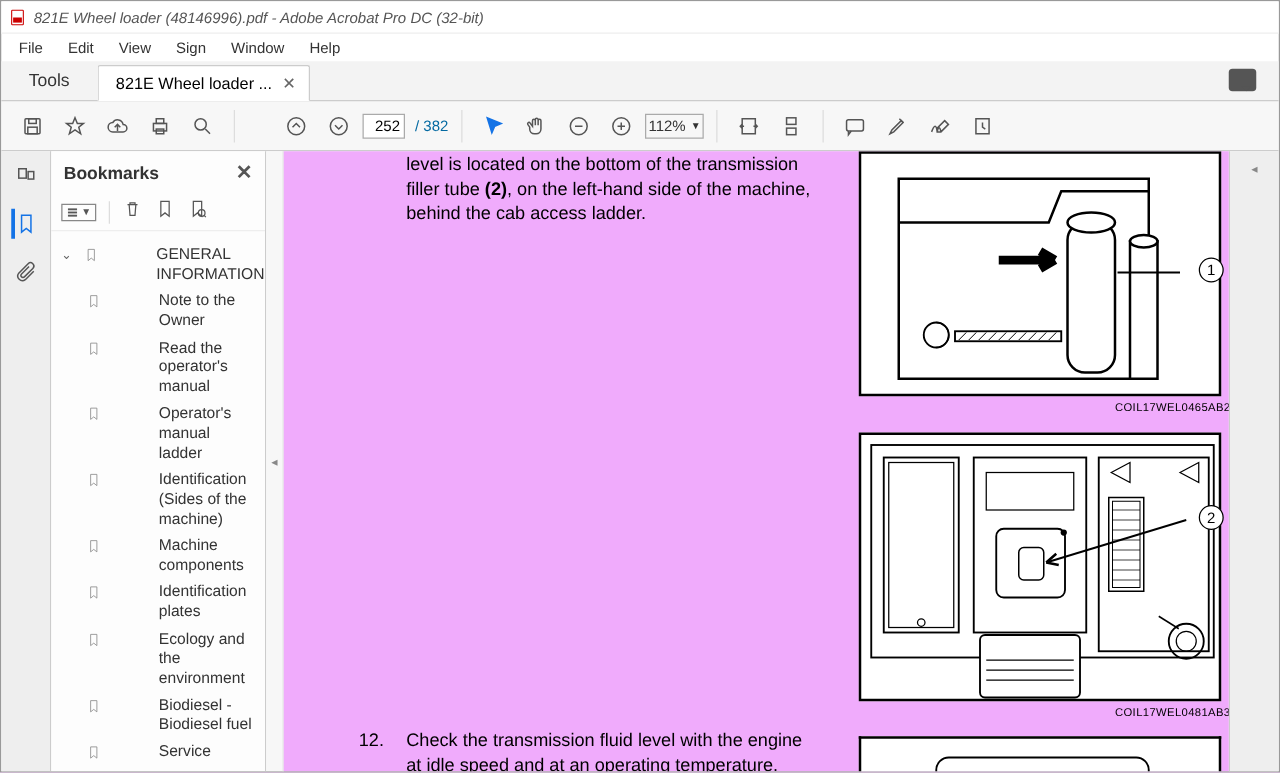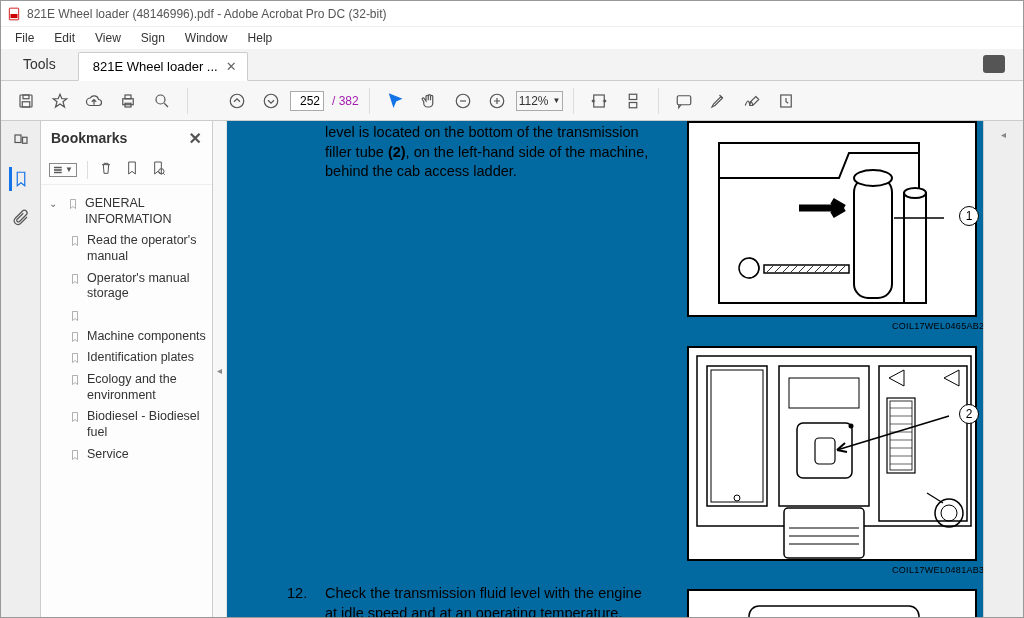--- a/index.html
+++ b/index.html
@@ -1,36 +1,36 @@
 <!DOCTYPE html>
 <html><head>
 <meta charset="utf-8">
 <style>
 * { margin: 0; padding: 0; box-sizing: border-box; font-family: "Segoe UI", Arial, sans-serif; }
 body { width: 1024px; height: 618px; overflow: hidden; background: #fff; border: 1px solid #999; }
 
-.titlebar { height: 26px; background: #fff; display: flex; align-items: center; padding: 0 6px; font-size: 12px; color: #555; border-bottom: 1px solid #eee;}
+.titlebar { height: 26px; background: #fff; display: flex; align-items: center; padding: 0 6px; font-size: 12px; color: #555; border-bottom: 1px solid #eee; font-style: italic;}
 .titlebar .pdf-icon { width: 14px; height: 14px; margin-right: 6px; }
 
 .menubar { height: 22px; display: flex; align-items: center; font-size: 12px; padding: 0 4px; color: #333;}
 .menubar span { padding: 2px 10px; cursor: default; text-align: center; }
 
 .tabbar { height: 32px; background: #f3f3f3; display: flex; align-items: flex-end; border-bottom: 1px solid #ccc; position: relative;}
 .tabbar .hometab, .tabbar .toolstab { padding: 8px 22px; font-size: 14px; color: #333; cursor: pointer;}
 .tabbar .doctab { background: #fff; border: 1px solid #ccc; border-bottom: 1px solid #fff; padding: 6px 10px 6px 14px; font-size: 13px; display: flex; align-items: center; gap: 8px; border-radius: 2px 2px 0 0; margin-bottom: -1px;}
 .tabbar .doctab .close { font-size: 13px; color: #666; }
 .tabbar .speech { position: absolute; right: 18px; top: 6px; width: 22px; height: 18px; background: #555; border-radius: 3px; }
 .tabbar .speech::after { content:""; position:absolute; bottom:-4px; right:4px; border:4px solid transparent; border-top-color:#555;}
 
 .toolbar { height: 40px; background: #f7f7f7; border-bottom: 1px solid #ccc; display: flex; align-items: center; padding: 0 10px; gap: 4px;}
 .toolbar .tbtn { width: 30px; height: 30px; display:flex; align-items:center; justify-content:center; color:#555; border-radius:3px;}
 .toolbar .tbtn svg { width: 18px; height: 18px; stroke: #555; fill: none; stroke-width: 1.6; }
 .toolbar .sep { width: 1px; height: 26px; background: #ddd; margin: 0 6px;}
 .toolbar .pageinput { width: 34px; height: 20px; border: 1px solid #aaa; font-size: 12px; text-align: right; padding-right: 3px;}
-.toolbar .pagetotal { font-size: 12px; color: #a21caf; margin-left: 4px;}
+.toolbar .pagetotal { font-size: 12px; color: #0369a1; margin-left: 4px;}
 .toolbar .zoomsel { font-size: 12px; color:#333; border:1px solid #aaa; height:20px; padding:0 2px; display:flex; align-items:center; gap:4px;}
 .toolbar .spacer { flex: 0 0 20px; }
 
 .workarea { display: flex; height: calc(618px - 26px - 22px - 32px - 40px); }
 
 .leftrail { width: 40px; background: #eee; border-right: 1px solid #ccc; display:flex; flex-direction:column; align-items:center; padding-top:8px; gap:14px;}
 .leftrail .railbtn { width:24px; height:24px; display:flex; align-items:center; justify-content:center;}
 .leftrail .railbtn.active { border-left: 3px solid #1473e6; padding-right:3px;}
 .leftrail svg { width:18px; height:18px; stroke:#555; fill:none; stroke-width:1.6;}
 .leftrail .railbtn.active svg { stroke:#1473e6; }
@@ -38,28 +38,28 @@
 .bmpanel { width: 172px; background: #fdfdfd; border-right: 1px solid #ccc; display:flex; flex-direction:column;}
 .bmpanel .bmhead { height: 34px; display:flex; align-items:center; justify-content:space-between; padding:0 10px; font-size:14px; color:#333;font-weight:bold;}
 .bmpanel .bmhead .closex { font-size:16px; color:#555;}
 .bmpanel .bmtoolbar { height: 30px; display:flex; align-items:center; gap:10px; padding:0 8px; border-bottom:1px solid #eee;}
 .bmpanel .bmtoolbar svg { width:16px; height:16px; stroke:#555; fill:none; stroke-width:1.5;}
 .bmpanel .bmlist { flex:1; overflow:hidden; padding: 8px 6px 0 6px; font-size: 12.5px; color:#333;}
 .bmitem { display:flex; align-items:flex-start; gap:6px; padding: 3px 0 3px 2px; cursor:pointer;}
 .bmitem .chev { width:12px; flex:none; color:#666; font-size:10px; padding-top:2px;}
 .bmitem .bmicon { flex:none; width:12px; height:14px; margin-top:1px;}
 .bmitem .bmicon svg { width:12px; height:14px; stroke:#888; fill:none; stroke-width:1.3;}
-.bmitem .bmlabel { line-height:1.25; }
+.bmitem .bmlabel { line-height:1.25;margin-left:40px; }
 .bmchildren { padding-left: 22px; }
 .bmchildren .bmitem { padding-left: 0; }
 
 .collapsehandle { width:14px; display:flex; align-items:center; justify-content:center; background:#f7f7f7; border-right:1px solid #e5e5e5;}
 .collapsehandle span { font-size:10px; color:#888;}
 
-.docview { flex:1; background:#0369a1; position:relative; overflow:hidden; padding: 0 8px;}
+.docview { flex:1; background:#f0abfc; position:relative; overflow:hidden; padding: 0 8px;}
 .doccontent { font-family: Arial, sans-serif; font-size: 14.5px; color:#000; line-height:1.35;}
 .textblock { position:absolute; }
 .figbox { position:absolute; border:2px solid #000; background:#fff;}
 .figcap { position:absolute; font-size:9px; color:#000; letter-spacing:0.3px;}
 .callout { position:absolute; width:20px; height:20px; border:1.5px solid #000; border-radius:50%; background:#fff; display:flex; align-items:center; justify-content:center; font-size:12px;}
 .stepnum { position:absolute; font-size:14.5px;}
 
 .rightrail { width: 40px; background:#eee; border-left:1px solid #ccc; display:flex; align-items:flex-start; justify-content:center; padding-top:8px;}
 .rightrail span { font-size:10px; color:#888;}
 
@@ -262,32 +262,39 @@
         <span class="bmicon"><svg viewBox="0 0 24 24">
               <path d="M7 3h10v18l-5-4-5 4z"></path>
             </svg></span>
         <span class="bmlabel">GENERAL INFORMATION</span>
       </div>
       <div class="bmchildren" id="bmchildren">
           <div class="bmitem">
             <span class="bmicon"><svg viewBox="0 0 24 24">
                 <path d="M7 3h10v18l-5-4-5 4z"></path>
               </svg></span>
+            <span class="bmlabel">Note to the Owner</span>
+          </div>
+          <div class="bmitem">
+            <span class="bmicon"><svg viewBox="0 0 24 24">
+                <path d="M7 3h10v18l-5-4-5 4z"></path>
+              </svg></span>
             <span class="bmlabel">Read the operator's manual</span>
           </div>
           <div class="bmitem">
             <span class="bmicon"><svg viewBox="0 0 24 24">
                 <path d="M7 3h10v18l-5-4-5 4z"></path>
               </svg></span>
-            <span class="bmlabel">Operator's manual storage</span>
-          </div>
-          <div class="bmitem">
-            <span class="bmicon"><svg viewBox="0 0 24 24">
-                <path d="M7 3h10v18l-5-4-5 4z"></path>
-              </svg></span>
+            <span class="bmlabel">Operator's manual ladder</span>
+          </div>
+          <div class="bmitem">
+            <span class="bmicon"><svg viewBox="0 0 24 24">
+                <path d="M7 3h10v18l-5-4-5 4z"></path>
+              </svg></span>
+            <span class="bmlabel">Identification (Sides of the machine)</span>
           </div>
           <div class="bmitem">
             <span class="bmicon"><svg viewBox="0 0 24 24">
                 <path d="M7 3h10v18l-5-4-5 4z"></path>
               </svg></span>
             <span class="bmlabel">Machine components</span>
           </div>
           <div class="bmitem">
             <span class="bmicon"><svg viewBox="0 0 24 24">
                 <path d="M7 3h10v18l-5-4-5 4z"></path>

